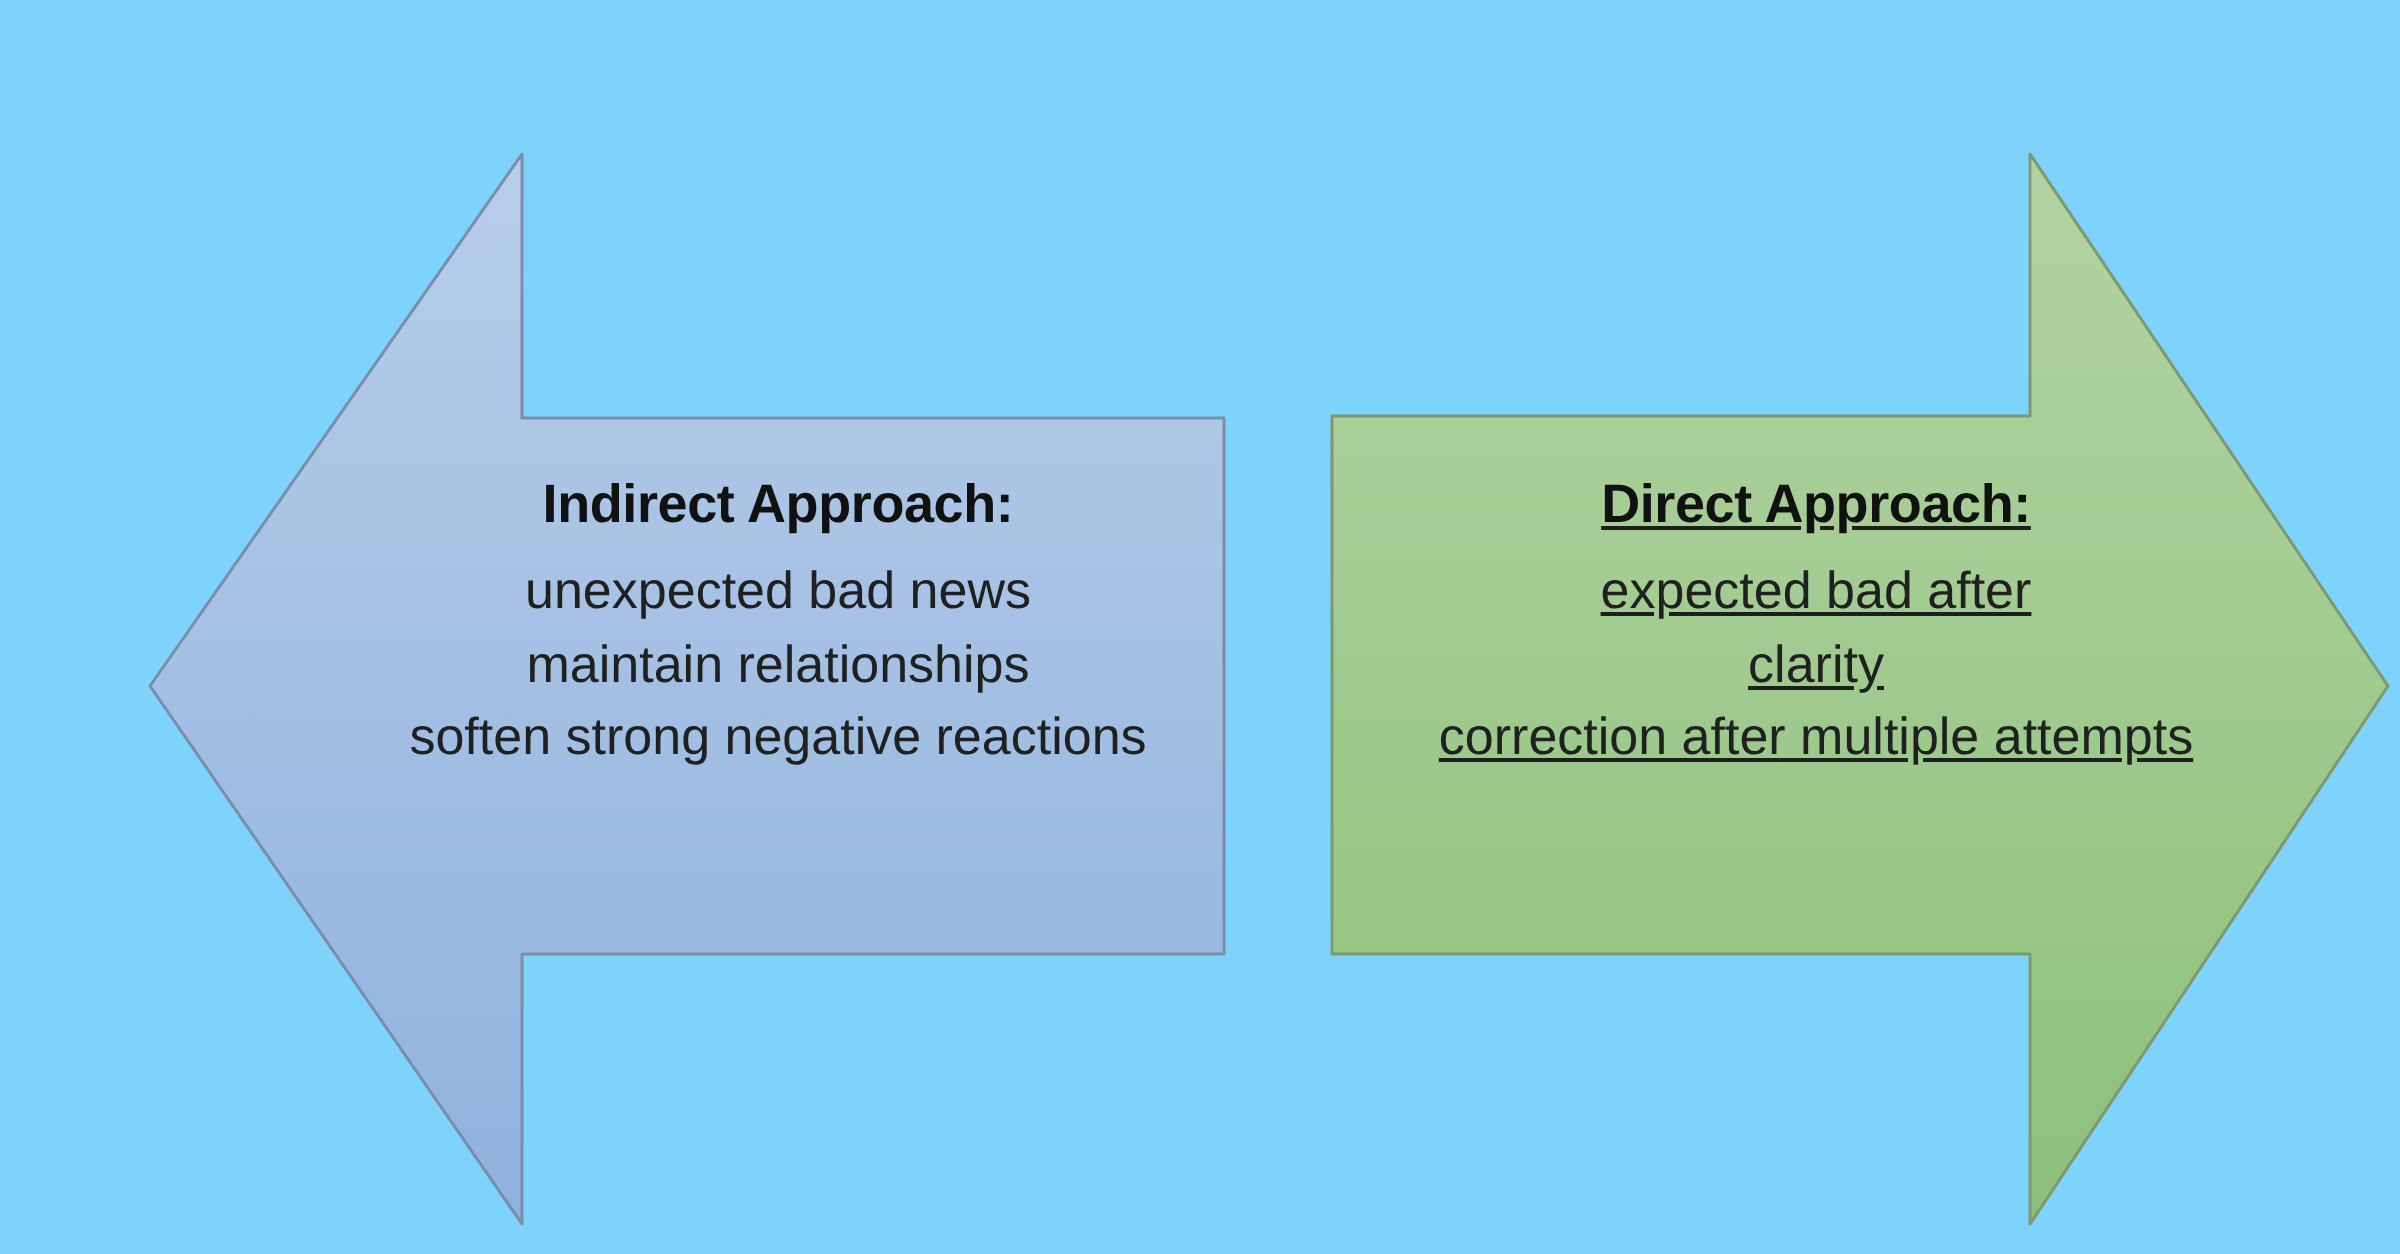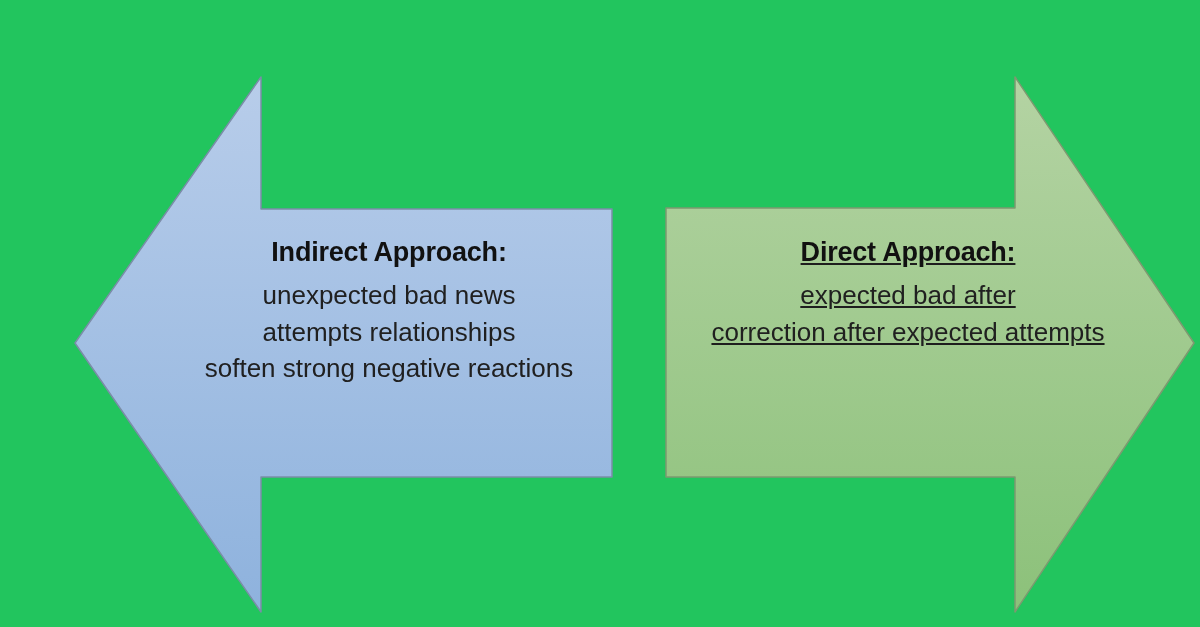--- a/index.html
+++ b/index.html
@@ -5,21 +5,21 @@
   html, body {
     margin: 0;
     padding: 0;
     background: #ffffff;
     font-family: "Liberation Sans", sans-serif;
   }
   .canvas {
     position: relative;
     width: 1200px;
     height: 627px;
-    background: #22c55e;
+    background: #7dd3fc;
     overflow: hidden;
   }
   .arrow-svg {
     position: absolute;
     left: 0;
     top: 0;
     width: 1200px;
     height: 627px;
     display: block;
   }
@@ -63,23 +63,24 @@
     </defs>
 
     <polygon points="612,209 261,209 261,77 75,343 261,612 261,477 612,477" fill="url(#gradBlue)" stroke-width="1.5" stroke-linejoin="round" stroke="#7b8da8"></polygon>
 
     <polygon points="666,208 1015,208 1015,77 1194,343 1015,612 1015,477 666,477" fill="url(#gradGreen)" stroke-width="1.5" stroke-linejoin="round" stroke="#7d9970"></polygon>
   </svg>
 
   <div class="textblock left-text">
     <div class="title">Indirect Approach:</div>
     <div class="line">unexpected bad news</div>
-    <div class="line">attempts relationships</div>
+    <div class="line">maintain relationships</div>
     <div class="line">soften strong negative reactions</div>
   </div>
 
   <div class="textblock right-text">
     <div class="title">Direct Approach:</div>
     <div class="line">expected bad after</div>
-    <div class="line">correction after expected attempts</div>
+    <div class="line">clarity</div>
+    <div class="line">correction after multiple attempts</div>
   </div>
 
 </div>
 
 </body></html>

